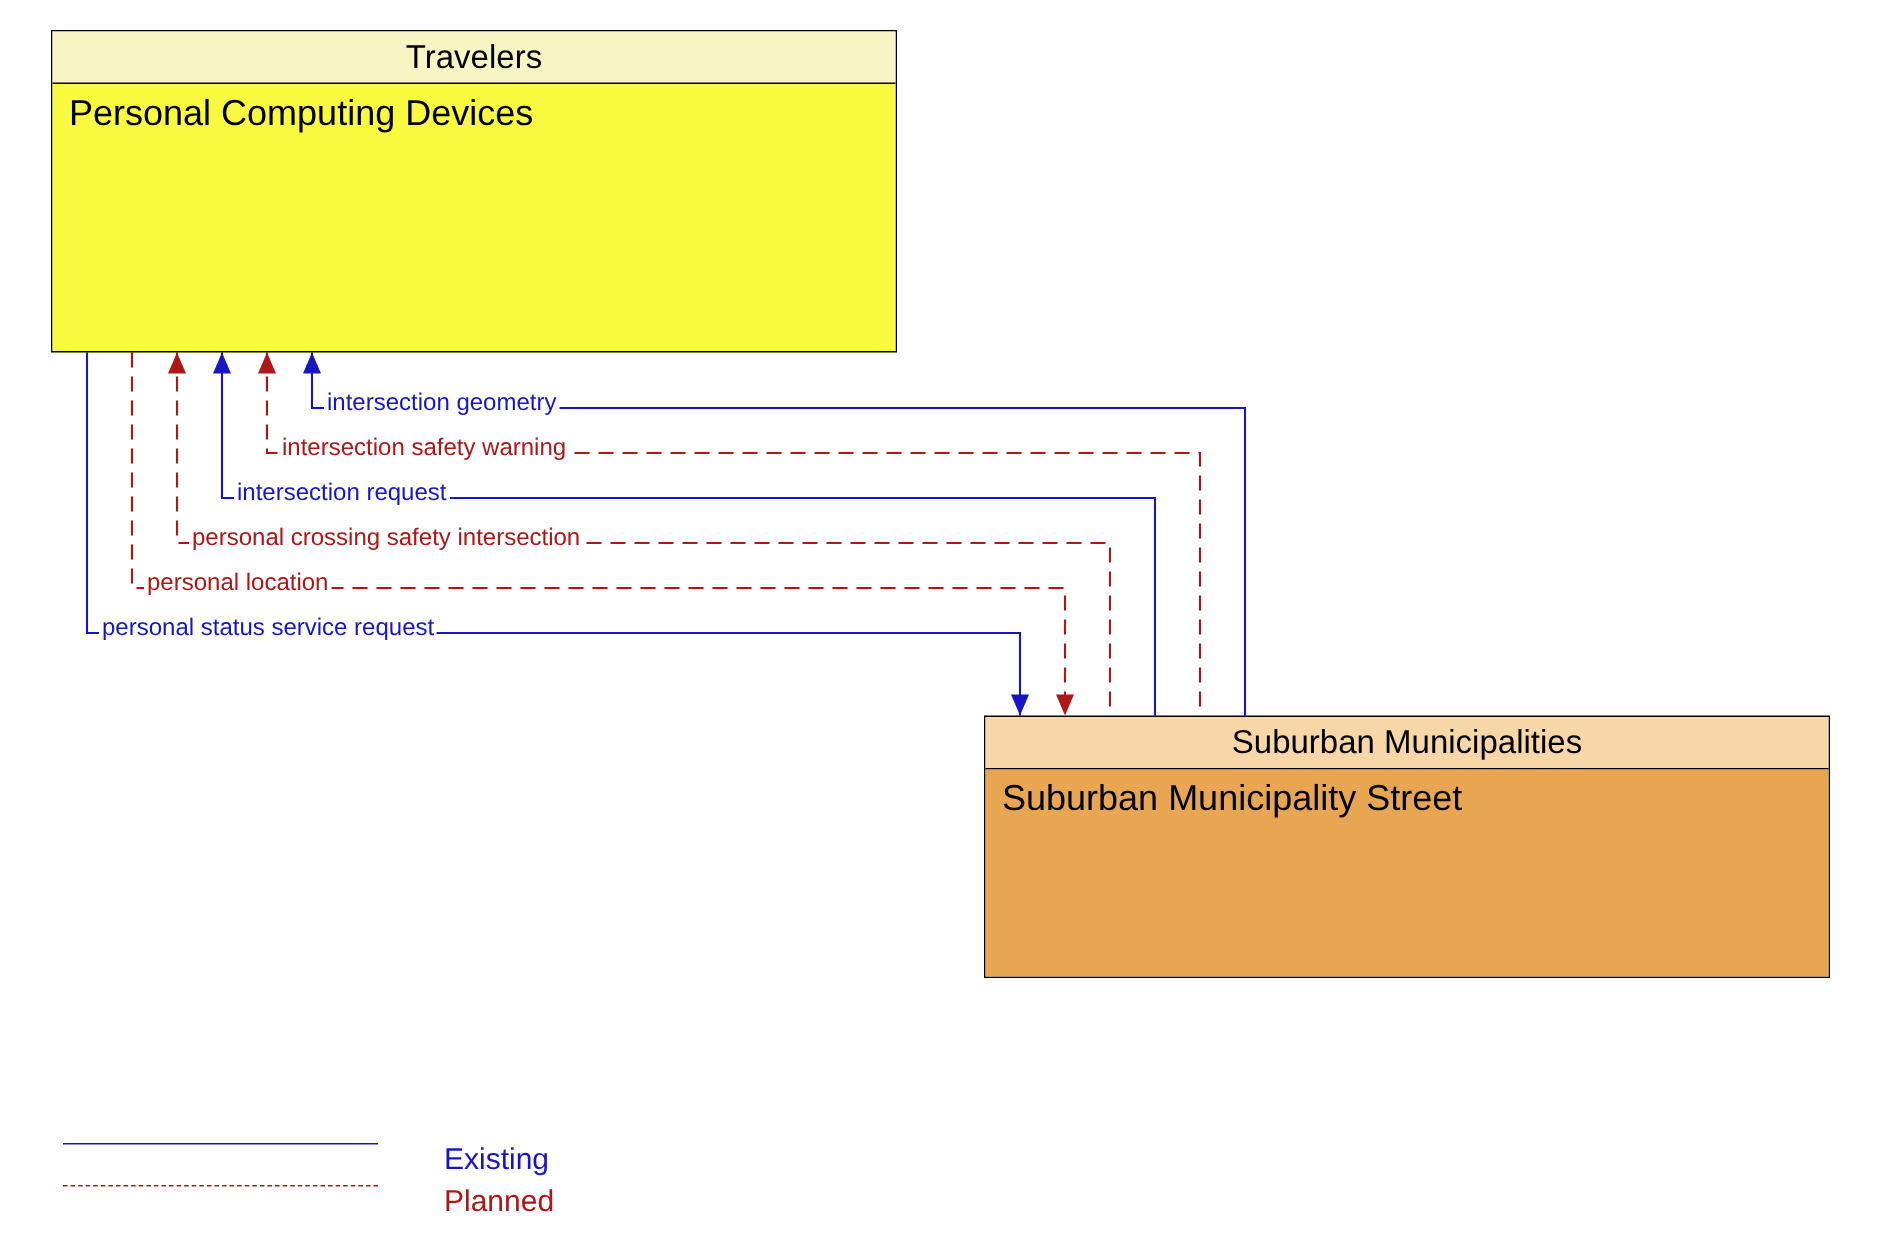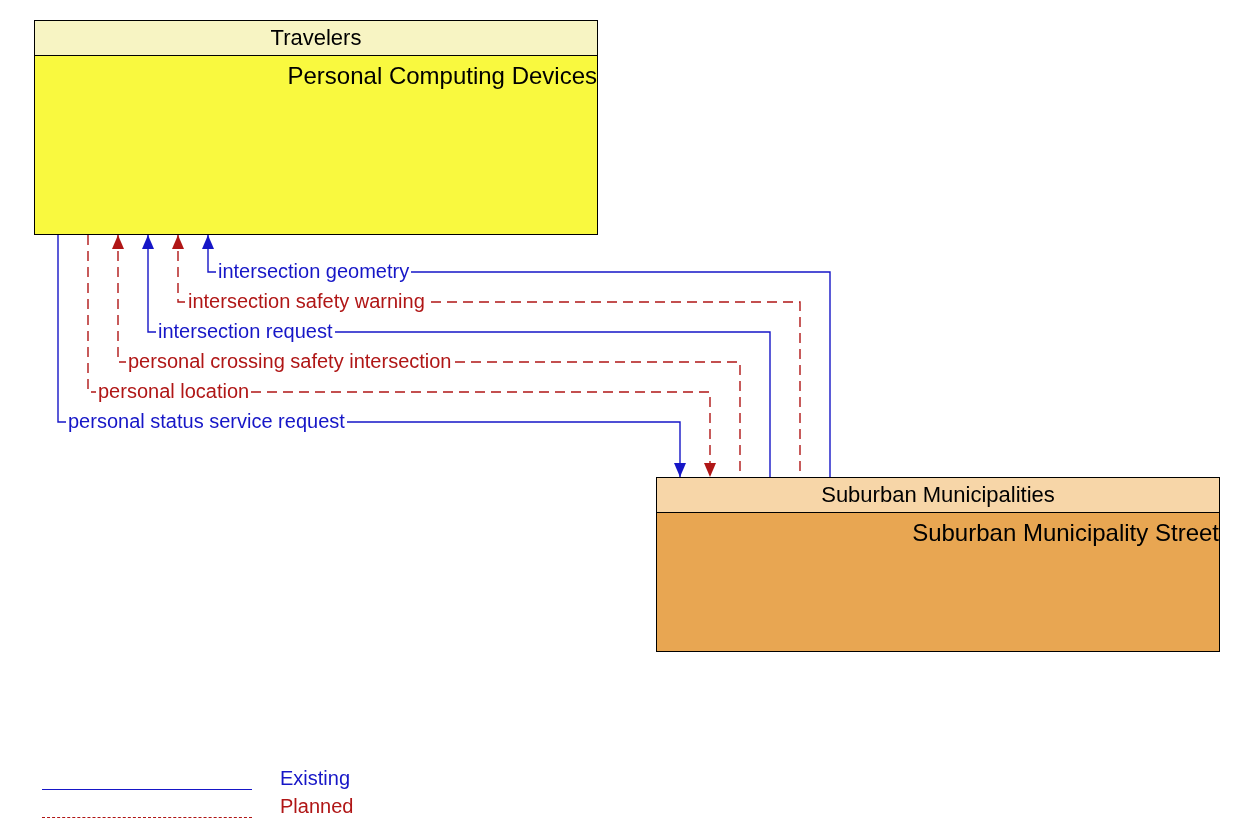--- a/index.html
+++ b/index.html
@@ -17,23 +17,23 @@
     box-sizing: border-box;
   }
   .box-header {
     text-align: center;
     font-size: 22px;
     padding: 4px 6px;
     border-bottom: 1px solid #000;
     box-sizing: border-box;
   }
   .box-body {
-    text-align: right;
+    text-align: left;
     font-size: 24px;
-    padding: 6px 0;
+    padding: 6px 11px;
     box-sizing: border-box;
   }
   .travelers-header { background: #f7f4c3; }
   .travelers-body   { background: #f9f93f; }
   .suburban-header  { background: #f7d6a8; }
   .suburban-body    { background: #e8a652; }
 
   svg {
     position: absolute;
     left: 0;
@@ -51,38 +51,39 @@
     stroke: #b01616;
     stroke-width: 1.4;
     stroke-dasharray: 10 6;
     fill: none;
   }
   .arrow-blue { fill: #1616c7; }
   .arrow-red  { fill: #b01616; }
 
   .flow-label {
     position: absolute;
-    font-size: 20px;
+    font-size: 16px;
     background: #ffffff;
     padding: 0 2px;
     white-space: nowrap;
   }
   .lbl-blue { color: #1616c7; }
   .lbl-red  { color: #b01616; }
 
   .legend {
     position: absolute;
     left: 42px;
     top: 762px;
     font-size: 20px;
   }
   .legend-row {
     display: flex;
-    align-items: flex-end;
+    align-items: flex-start;
     height: 28px;
+    gap: 16px;
   }
   .legend-line {
     width: 210px;
     height: 0;
     margin-right: 28px;
   }
   .legend-solid {
     border-top: 1.4px solid #1616c7;
   }
   .legend-dashed {

